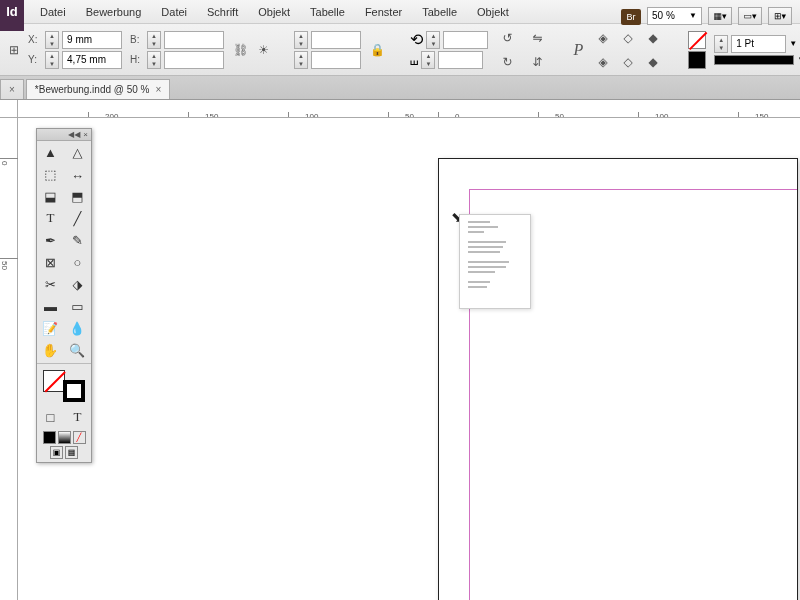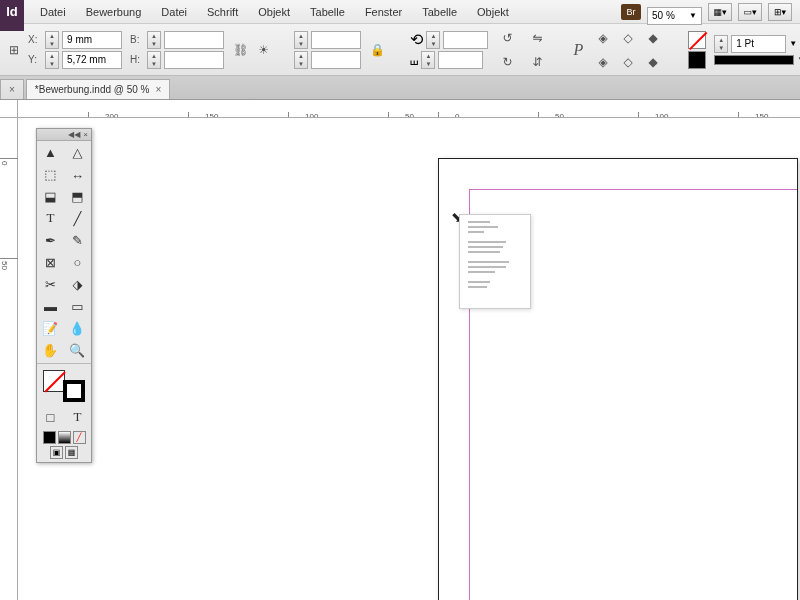--- a/index.html
+++ b/index.html
@@ -1,21 +1,21 @@
 <!DOCTYPE html>
 <html><head>
 <meta charset="utf-8">
 <style>
 * { margin: 0; padding: 0; box-sizing: border-box; font-family: Arial, sans-serif; }
 body { background: #f0f0f0; width: 800px; height: 600px; overflow: hidden; position: relative; }
 
 .menubar { background: linear-gradient(#f5f5f5, #e8e8e8); height: 24px; display: flex; align-items: center; border-bottom: 1px solid #ccc; }
 .app-icon { width: 24px; height: 38px; background: #4a2a4a; color: #fff; font-weight: bold; font-size: 13px; display: flex; align-items: center; justify-content: center; margin-right: 6px; }
 .menu-item { font-size: 11px; padding: 0 10px; color: #333; cursor: pointer; }
-.menu-right { margin-left: auto; display: flex; align-items: center; gap: 6px; padding-right: 8px; }
+.menu-right { margin-left: auto; display: flex; align-items: flex-end; gap: 6px; padding-right: 8px; }
 .br-icon { width: 20px; height: 16px; background: #5a3a1a; color: #fff; font-size: 9px; display: flex; align-items: center; justify-content: center; border-radius: 2px; }
 .zoom-input { width: 55px; height: 18px; font-size: 10px; border: 1px solid #aaa; background: #fff; padding: 0 4px; display: inline-flex; align-items: center; margin-top: 8px; }
 .small-icon-btn { width: 24px; height: 18px; border: 1px solid #aaa; background: linear-gradient(#f8f8f8,#e0e0e0); display: flex; align-items: center; justify-content: center; font-size: 9px; }
 
 .control-bar { background: linear-gradient(#f2f2f2,#e5e5e5); height: 52px; border-bottom: 1px solid #bbb; display: flex; align-items: center; padding: 0 8px; gap: 8px; }
 .ctrl-group { display: flex; flex-direction: column; gap: 2px; }
 .ctrl-row { display: flex; align-items: center; gap: 3px; }
 .ctrl-label { font-size: 10px; color: #555; width: 14px; }
 .ctrl-input { width: 60px; height: 18px; border: 1px solid #aaa; background: #fff; font-size: 10px; padding: 0 4px; display: inline-flex; align-items: center; }
 .stepper { width: 14px; height: 18px; border: 1px solid #aaa; background: linear-gradient(#f8f8f8,#ddd); display: flex; flex-direction: column; }
@@ -95,21 +95,21 @@
           <span>▼</span>
         </div>
         <div class="ctrl-input">9 mm</div>
       </div>
     <div class="ctrl-row">
         <span class="ctrl-label">Y:</span>
         <div class="stepper">
           <span>▲</span>
           <span>▼</span>
         </div>
-        <div class="ctrl-input">5,72 mm</div>
+        <div class="ctrl-input">4,75 mm</div>
       </div>
   </div>
   <div class="ctrl-group">
     <div class="ctrl-row">
         <span class="ctrl-label">B:</span>
         <div class="stepper">
           <span>▲</span>
           <span>▼</span>
         </div>
         <div class="ctrl-input"></div>

